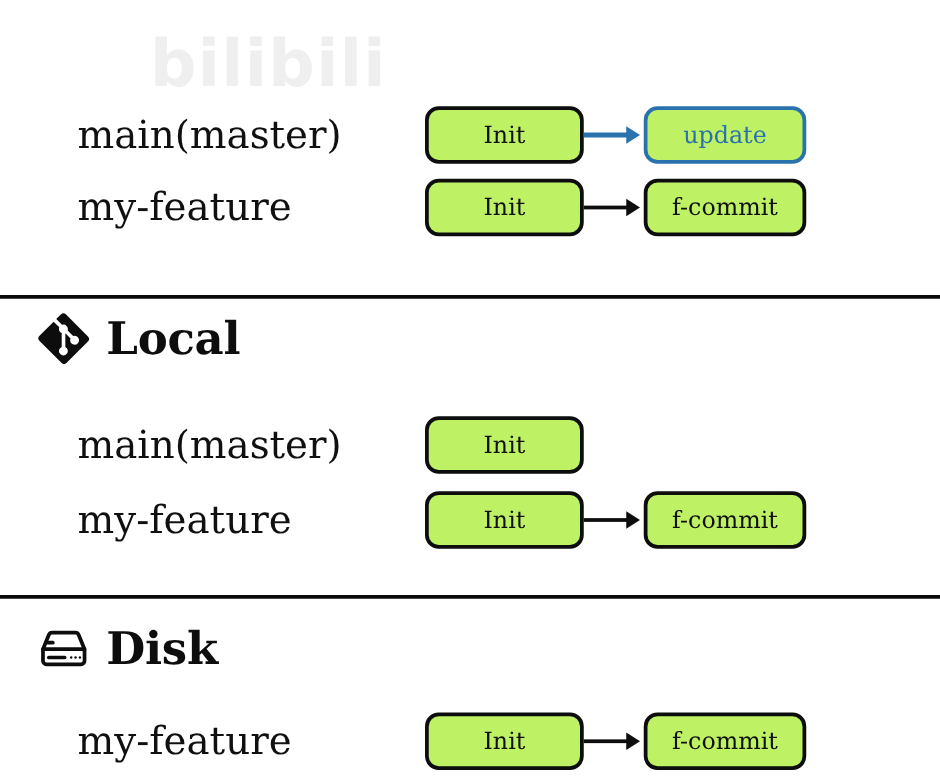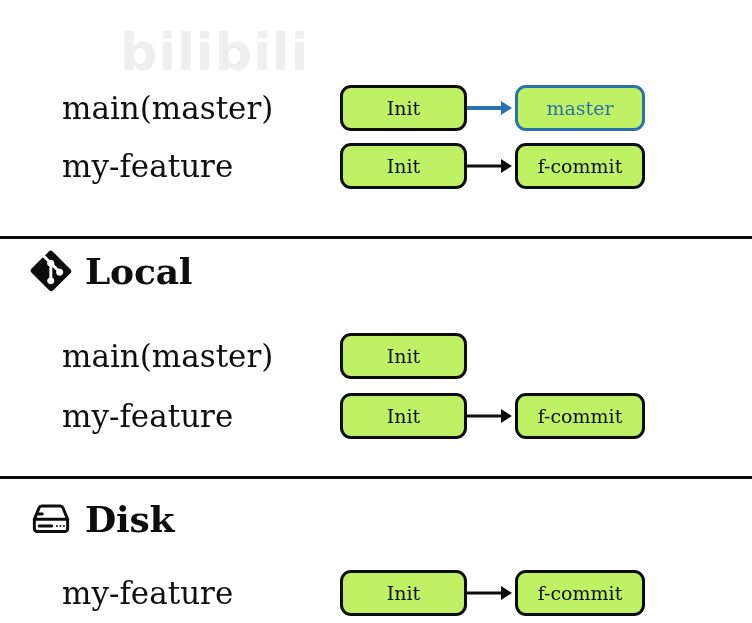--- a/index.html
+++ b/index.html
@@ -181,21 +181,21 @@
 
 
     <div class="branch-row row-remote-main">
       <div class="branch-label">main(master)</div>
       <div class="chain">
         <div class="commit w-init">Init</div>
         <div class="arrow accent">
           <span class="shaft"></span>
             <span class="head"></span>
         </div>
-        <div class="commit w-upd accent">master</div>
+        <div class="commit w-upd accent">update</div>
       </div>
     </div>
 
     <div class="branch-row row-remote-feature">
       <div class="branch-label">my-feature</div>
       <div class="chain">
         <div class="commit w-init">Init</div>
         <div class="arrow">
           <span class="shaft"></span>
             <span class="head"></span>

